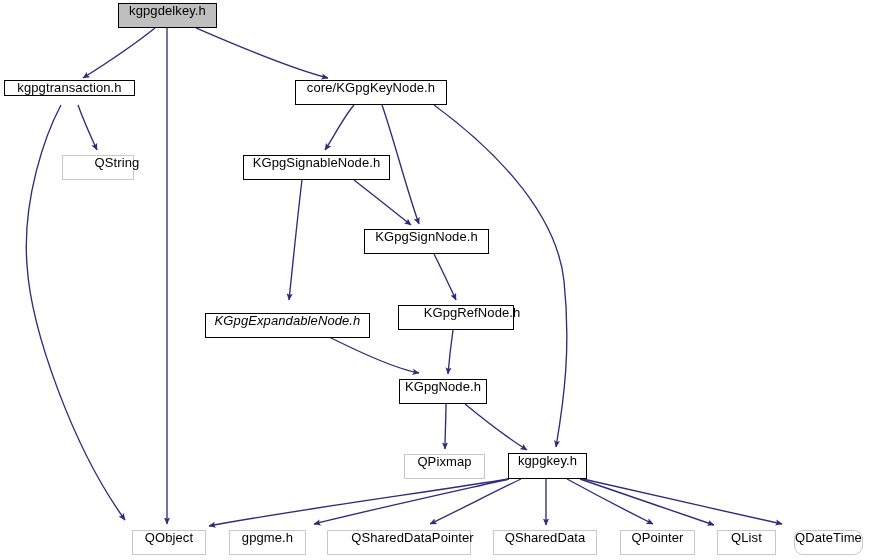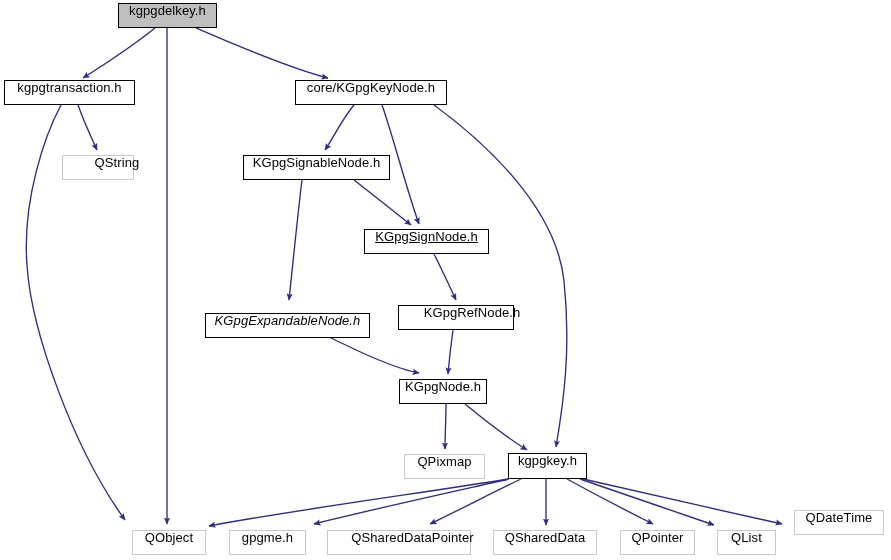--- a/index.html
+++ b/index.html
@@ -77,33 +77,33 @@
       <path d="M521,479 C498,490 459,510 430,524" fill="none" stroke="#2d2d7a" stroke-width="1.35" marker-end="url(#arrow)"></path>
       <path d="M546,479 C546,492 546,512 546,525" fill="none" stroke="#2d2d7a" stroke-width="1.35" marker-end="url(#arrow)"></path>
       <path d="M567,479 C589,491 625,510 653,524" fill="none" stroke="#2d2d7a" stroke-width="1.35" marker-end="url(#arrow)"></path>
       <path d="M580,479 C612,490 673,511 714,525" fill="none" stroke="#2d2d7a" stroke-width="1.35" marker-end="url(#arrow)"></path>
       <path d="M583,479 C626,489 719,510 782,524" fill="none" stroke="#2d2d7a" stroke-width="1.35" marker-end="url(#arrow)"></path>
     </svg>
   <div id="nodes-layer">
       <div class="node-box internal root" style="left: 118px; top: 3px; width: 99px; height: 25px;">
         <span class="node-label">kgpgdelkey.h</span>
       </div>
-      <div class="node-box internal" style="left: 4px; top: 80px; width: 131px; height: 25px;">
+      <div class="node-box internal" style="left: 4px; top: 80px; width: 131px; height: 16px;">
         <span class="node-label">kgpgtransaction.h</span>
       </div>
       <div class="node-box internal" style="left: 295px; top: 80px; width: 152px; height: 25px;">
         <span class="node-label">core/KGpgKeyNode.h</span>
       </div>
       <div class="node-box external" style="left: 62px; top: 155px; width: 72px; height: 25px; padding-left: 38px;">
         <span class="node-label">QString</span>
       </div>
       <div class="node-box internal" style="left: 243px; top: 155px; width: 147px; height: 25px;">
         <span class="node-label">KGpgSignableNode.h</span>
       </div>
-      <div class="node-box internal" style="left: 364px; top: 229px; width: 125px; height: 25px; text-decoration: underline;">
+      <div class="node-box internal" style="left: 364px; top: 229px; width: 125px; height: 25px;">
         <span class="node-label">KGpgSignNode.h</span>
       </div>
       <div class="node-box internal" style="left: 205px; top: 313px; width: 165px; height: 25px; font-style: italic;">
         <span class="node-label">KGpgExpandableNode.h</span>
       </div>
       <div class="node-box internal" style="left: 398px; top: 305px; width: 116px; height: 25px; padding-left: 32px;">
         <span class="node-label">KGpgRefNode.h</span>
       </div>
       <div class="node-box internal" style="left: 399px; top: 379px; width: 88px; height: 25px;">
         <span class="node-label">KGpgNode.h</span>
@@ -125,17 +125,17 @@
       </div>
       <div class="node-box external" style="left: 493px; top: 530px; width: 104px; height: 25px;">
         <span class="node-label">QSharedData</span>
       </div>
       <div class="node-box external" style="left: 620px; top: 530px; width: 75px; height: 25px;">
         <span class="node-label">QPointer</span>
       </div>
       <div class="node-box external" style="left: 717px; top: 530px; width: 59px; height: 25px;">
         <span class="node-label">QList</span>
       </div>
-      <div class="node-box external" style="left: 794px; top: 510px; width: 90px; height: 25px;">
+      <div class="node-box external" style="left: 794px; top: 530px; width: 69px; height: 25px; border-radius: 9px;">
         <span class="node-label">QDateTime</span>
       </div>
     </div>
 </div>
 
 </body></html>

